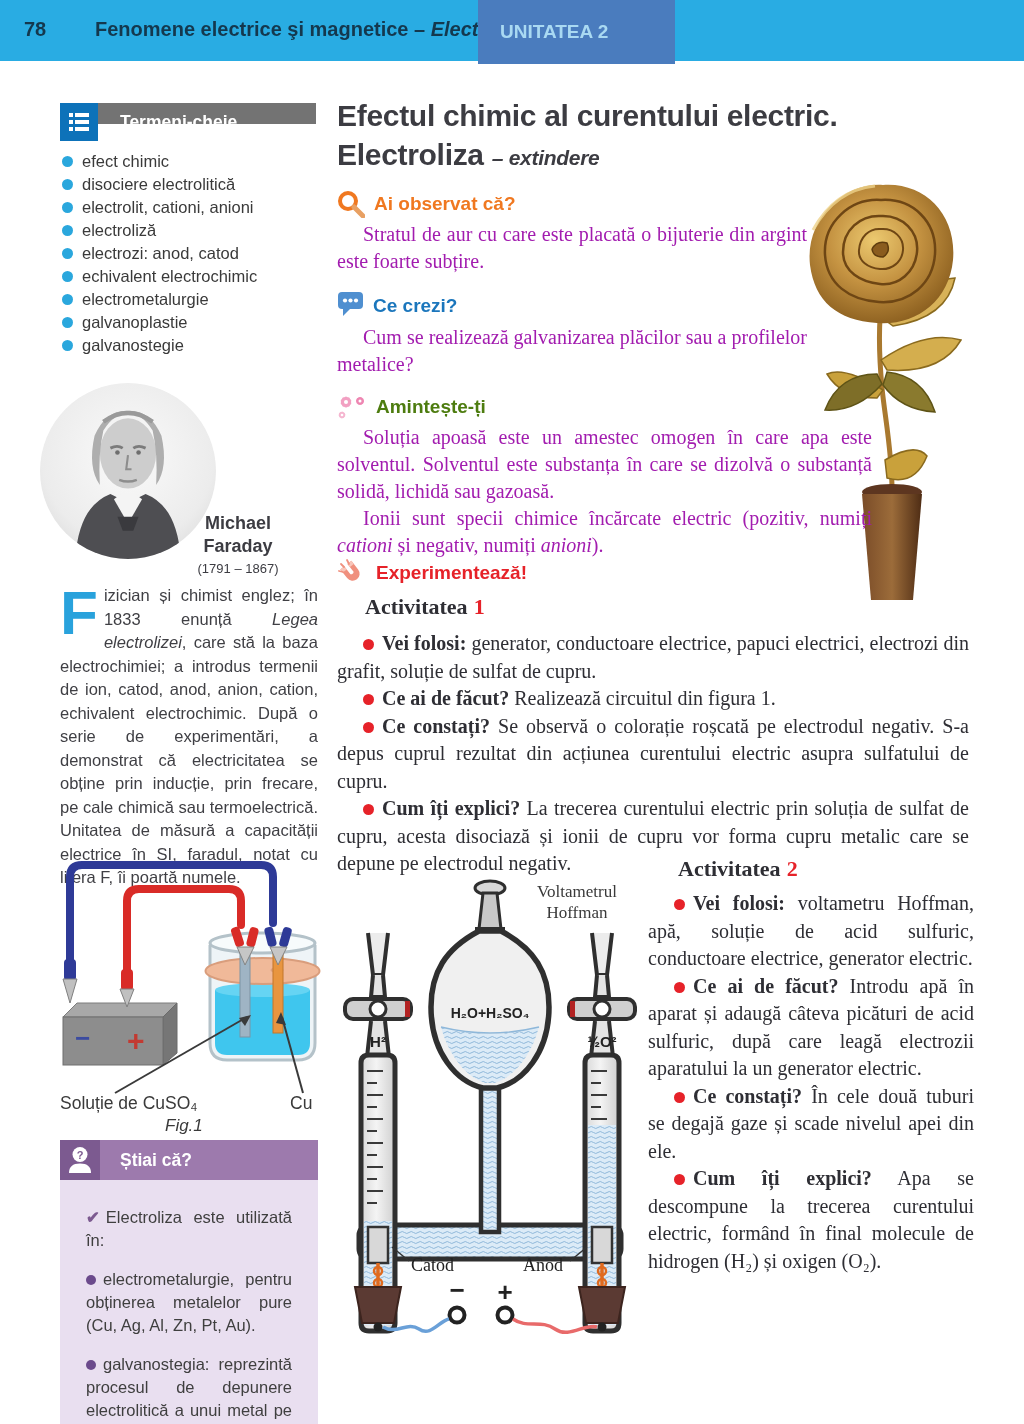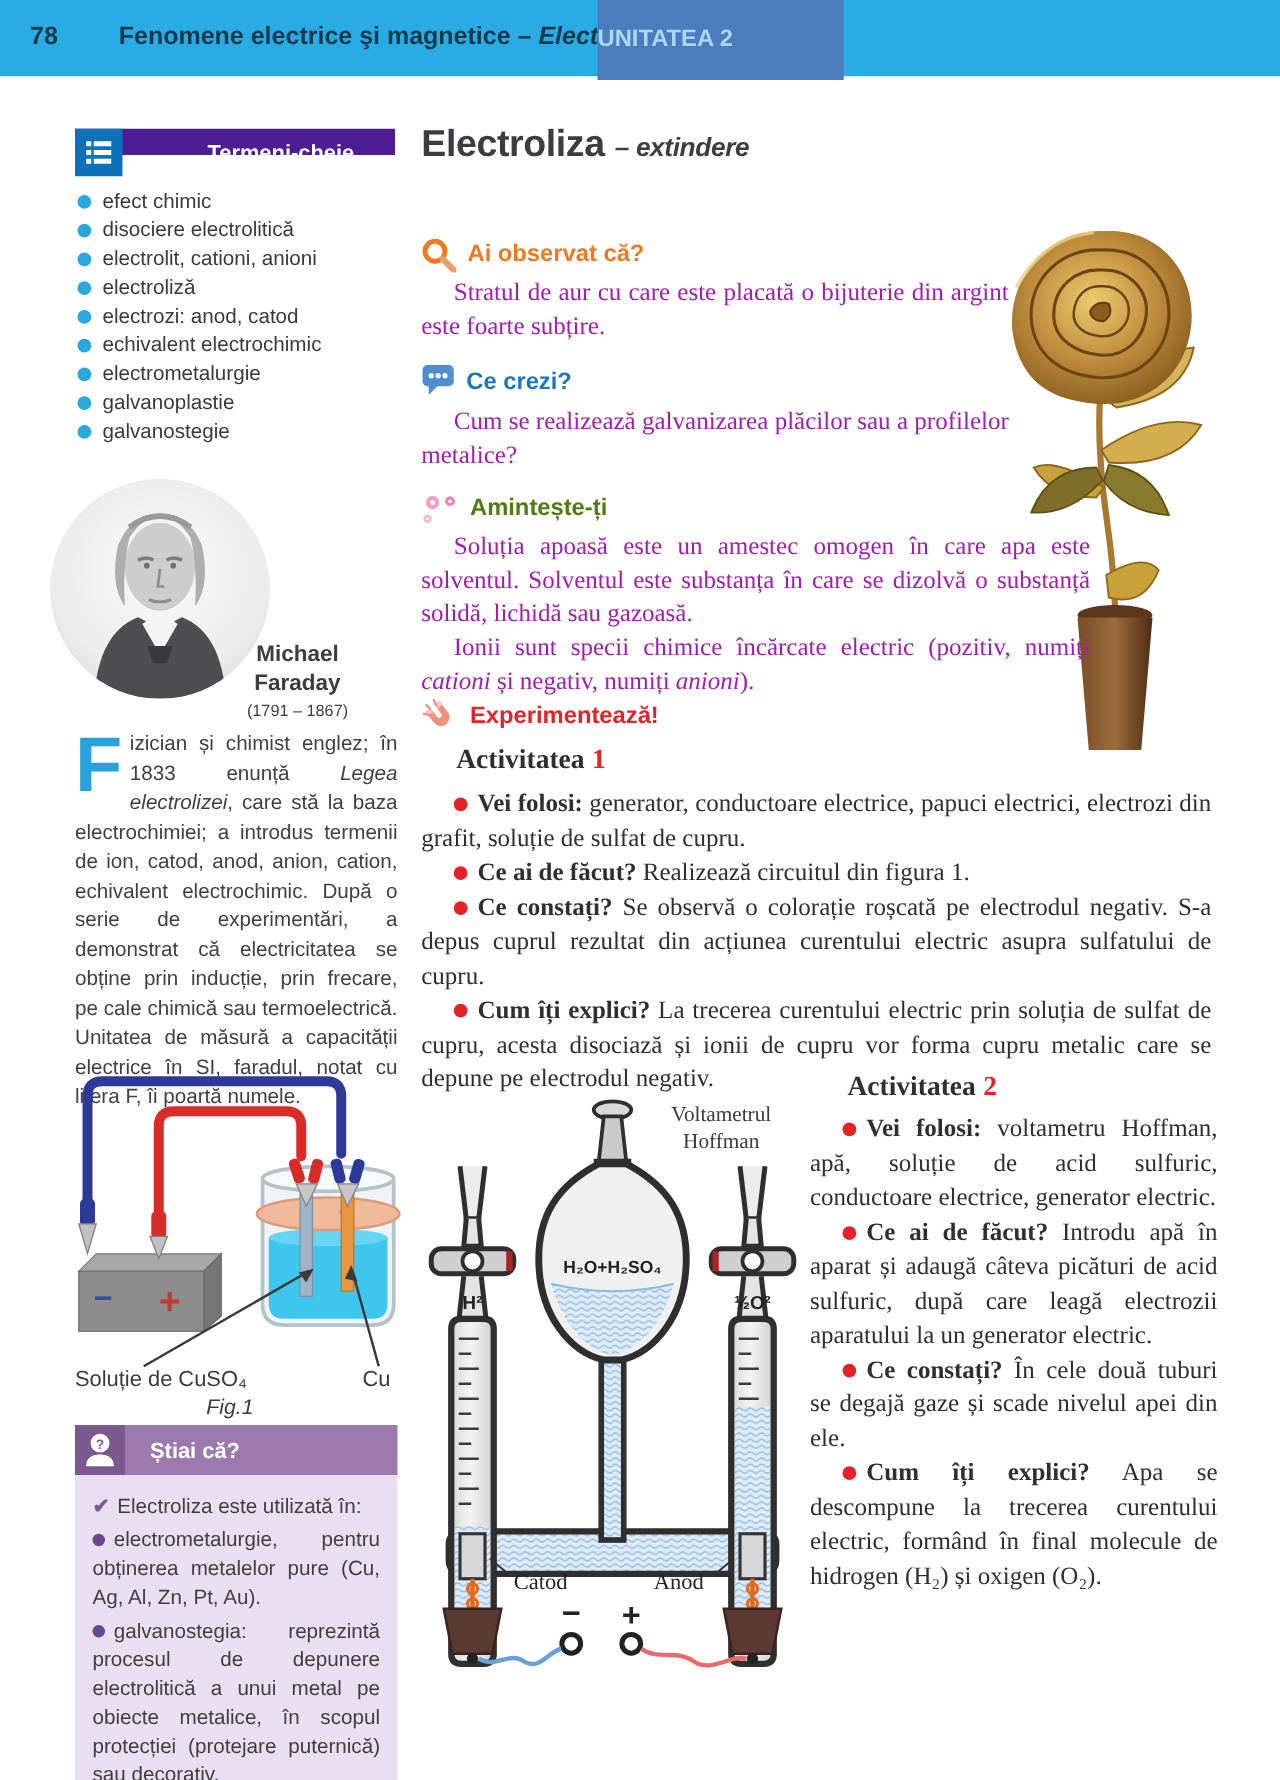--- a/index.html
+++ b/index.html
@@ -4,44 +4,44 @@
 <style>
   html,body{margin:0;padding:0;background:#fff;}
   .page{position:relative;width:1024px;height:1424px;background:#fff;overflow:hidden;
         font-family:"Liberation Sans",sans-serif;color:#3c3c42;}
   
   .header-bar{position:absolute;left:0;top:0;width:1024px;height:61px;background:#29ace3;}
   .page-num{position:absolute;left:24px;top:18px;font-size:20px;font-weight:bold;color:#14384e;}
   .header-title{position:absolute;left:95px;top:18px;font-size:20px;font-weight:bold;color:#14384e;white-space:nowrap;}
   .header-title .it{font-style:italic;}
   .unit-tab{position:absolute;left:478px;top:0;width:197px;height:64px;background:#4a7cbe;
-            color:#a9d9f2;font-size:19px;font-weight:bold;line-height:64px;box-sizing:border-box;}
+            color:#a9d9f2;font-size:19px;font-weight:bold;line-height:64px;padding-left:22px;box-sizing:border-box;}
   
-  .kt-head{position:absolute;left:60px;top:103px;width:256px;height:21px;background:#4c1d95;display:flex;gap:46px;}
+  .kt-head{position:absolute;left:60px;top:103px;width:256px;height:21px;background:#737373;display:flex;}
   .kt-icon{width:38px;height:38px;background:#0d72b9;display:flex;align-items:center;justify-content:center;flex:0 0 38px;}
   .kt-title{flex:1;color:#fff;font-weight:bold;font-size:17.5px;line-height:38px;padding-left:22px;}
   .kt-list{position:absolute;left:62px;top:150px;width:254px;}
   .kt-item{display:flex;align-items:center;height:23px;font-size:16.5px;color:#3a3a3a;}
   .dot-cyan{width:11px;height:11px;border-radius:50%;background:#2aa7dd;margin-right:9px;flex:0 0 11px;}
   .portrait{position:absolute;left:40px;top:383px;width:176px;height:176px;border-radius:50%;overflow:hidden;background:#f4f4f4;}
   .sci-name{position:absolute;left:160px;top:512px;width:156px;text-align:center;}
   .sci-name .n{font-weight:bold;font-size:18px;line-height:23px;color:#3c3c42;}
   .sci-name .y{font-size:13px;line-height:22px;color:#3c3c42;}
   .bio{position:absolute;left:60px;top:584px;width:258px;font-size:16.5px;line-height:23.5px;
        text-align:justify;color:#3f3f44;}
   .bio .dropcap{float:left;color:#29a2dc;font-weight:bold;font-size:62px;line-height:50px;padding:4px 6px 0 0;}
   .bio .it{font-style:italic;}
   .fig1-svg{position:absolute;left:45px;top:845px;}
   
   .know{position:absolute;left:60px;top:1140px;width:258px;}
   .know-head{height:40px;background:#9d7aad;display:flex;}
   .know-icon{width:40px;height:40px;background:#7c5a90;display:flex;align-items:center;justify-content:center;flex:0 0 40px;}
   .know-title{flex:1;color:#fff;font-weight:bold;font-size:17.5px;line-height:40px;padding-left:20px;}
   .know-body{background:#e9dff0;padding:10px 10px 14px 10px;font-size:16.5px;line-height:23px;color:#3f3f3f;text-align:justify;}
-  .know-body p{margin:4px;}
+  .know-body p{margin:16px;}
   .check{color:#7c5a90;font-weight:bold;margin-right:6px;}
   .dot-purple{display:inline-block;width:10px;height:10px;border-radius:50%;background:#6b4a8c;margin-right:7px;}
   
   .main-title{position:absolute;left:337px;top:96px;width:660px;font-size:30px;font-weight:bold;
               line-height:39px;color:#3c3c42;letter-spacing:-0.3px;}
   .main-title .suffix{font-size:21px;font-style:italic;}
   .sec-head{position:absolute;display:flex;align-items:center;gap:9px;font-weight:bold;font-size:19px;}
   .sec-head.observe{left:337px;top:190px;color:#f07820;}
   .sec-head.think{left:337px;top:291px;color:#1b76bc;align-items:flex-end;}
   .sec-head.remember{left:337px;top:394px;color:#4d7c0f;}
@@ -219,20 +219,21 @@
       <div class="know-title">Știai că?</div>
     </div>
     <div class="know-body">
       <p><span class="check">✔</span><span>Electroliza este utilizată în:</span></p>
       <p><span class="dot-purple"></span><span>electrometalurgie, pentru obținerea metalelor pure (Cu, Ag, Al, Zn, Pt, Au).</span></p>
       <p><span class="dot-purple"></span><span>galvanostegia: reprezintă procesul de depunere electrolitică a unui metal pe obiecte metalice, în scopul protecției (protejare puternică) sau decorativ.</span></p>
     </div>
   </div>
 
   <div class="main-title">
+    <div>Efectul chimic al curentului electric.</div>
     <div><span>Electroliza </span><span class="suffix">– extindere</span></div>
   </div>
 
   <svg class="rose-svg" width="255" height="440" viewBox="0 0 255 440">
     <defs>
       <radialGradient id="gold" cx="45%" cy="40%" r="70%">
         <stop offset="0%" stop-color="#ecc96f"></stop>
           <stop offset="45%" stop-color="#c49241"></stop>
           <stop offset="100%" stop-color="#7e5317"></stop>
       </radialGradient>

